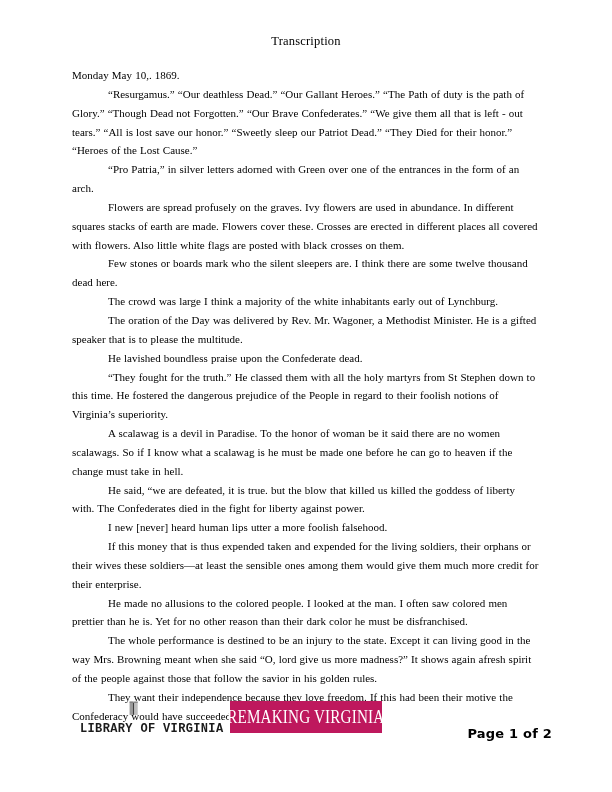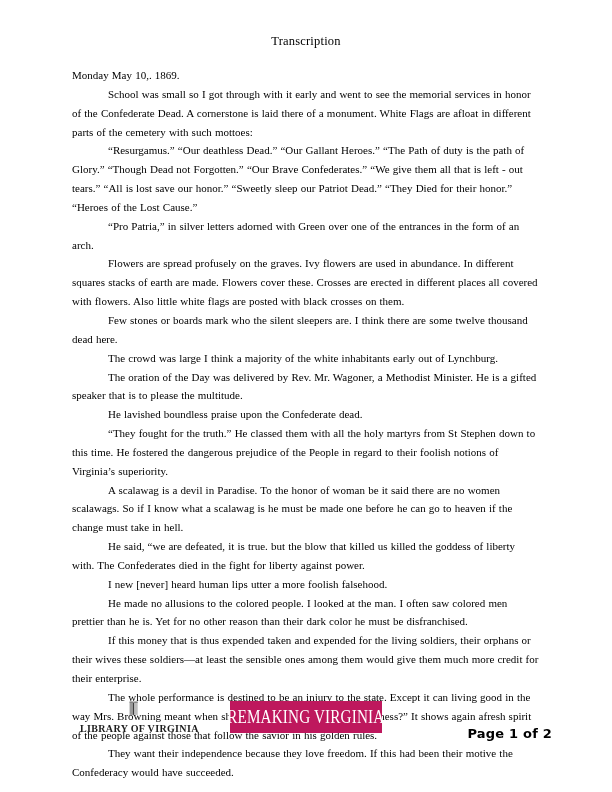--- a/index.html
+++ b/index.html
@@ -75,23 +75,23 @@
     text-align: center;
   }
   .lov-book {
     display: block;
     margin: 0 auto 2px auto;
     width: 13px;
     height: 15px;
     position: relative;
   }
   .lov-wordmark {
-    font-family: Liberation Serif, serif;
+    font-family: Liberation Mono, monospace;
     font-weight: bold;
-    font-size: 10px;
+    font-size: 12px;
     letter-spacing: 0.35px;
     color: #1b1b1b;
     white-space: nowrap;
     line-height: 1;
   }
 
   .rv-banner {
     position: absolute;
     left: 230px;
     top: 4px;
@@ -127,34 +127,33 @@
 </style>
 </head>
 <body>
 
 <div class="page">
 
   <div class="doc-title">Transcription</div>
 
   <div class="body-block">
       <p class="para no-indent">Monday May 10,. 1869.</p>
-      <p class="para">School was small so I got through with it early and went to see the memorial services in honor of the Confederate Dead.  A cornerstone is laid there of a monument.  White Flags are afloat in different parts of the cemetery with such mottoes:</p>
       <p class="para">“Resurgamus.”  “Our deathless Dead.”  “Our Gallant Heroes.”  “The Path of duty is the path of Glory.”  “Though Dead not Forgotten.”  “Our Brave Confederates.”  “We give them all that is left - out tears.”  “All is lost save our honor.”  “Sweetly sleep our Patriot Dead.”  “They Died for their honor.”  “Heroes of the Lost Cause.”</p>
       <p class="para">“Pro Patria,” in silver letters adorned with Green over one of the entrances in the form of an arch.</p>
       <p class="para">Flowers are spread profusely on the graves.  Ivy flowers are used in abundance.  In different squares stacks of earth are made.  Flowers cover these.  Crosses are erected in different places all covered with flowers.  Also little white flags are posted with black crosses on them.</p>
       <p class="para">Few stones or boards mark who the silent sleepers are.  I think there are some twelve thousand dead here.</p>
       <p class="para">The crowd was large I think a majority of the white inhabitants early out of Lynchburg.</p>
       <p class="para">The oration of the Day was delivered by Rev. Mr. Wagoner, a Methodist Minister. He is a gifted speaker that is to please the multitude.</p>
       <p class="para">He lavished boundless praise upon the Confederate dead.</p>
       <p class="para">“They fought for the truth.”  He classed them with all the holy martyrs from St Stephen down to this time.  He fostered the dangerous prejudice of the People in regard to their foolish notions of Virginia’s superiority.</p>
       <p class="para">A scalawag is a devil in Paradise.  To the honor of woman be it said there are no women scalawags.  So if I know what a scalawag is he must be made one before he can go to heaven if the change must take in hell.</p>
       <p class="para">He said, “we are defeated, it is true.  but the blow that killed us killed the goddess of liberty with.  The Confederates died in the fight for liberty against power.</p>
       <p class="para">I new [never] heard human lips utter a more foolish falsehood.</p>
+      <p class="para">If this money that is thus expended taken and expended for the living soldiers, their orphans or their wives these soldiers—at least the sensible ones among them would give them much more credit for their enterprise.</p>
       <p class="para">He made no allusions to the colored people.  I looked at the man.  I often saw colored men prettier than he is.  Yet for no other reason than their dark color he must be disfranchised.</p>
-      <p class="para">If this money that is thus expended taken and expended for the living soldiers, their orphans or their wives these soldiers—at least the sensible ones among them would give them much more credit for their enterprise.</p>
       <p class="para">The whole performance is destined to be an injury to the state.  Except it can living good in the way Mrs. Browning meant when she said “O, lord give us more madness?”  It shows again afresh spirit of the people against those that follow the savior in his golden rules.</p>
       <p class="para">They want their independence because they love freedom.  If this had been their motive the Confederacy would have succeeded.</p>
     </div>
 
   <div class="footer">
 
     <div class="lov-logo">
       <span class="lov-book">
         <svg width="13" height="15" viewBox="0 0 13 15" aria-hidden="true">
           <rect x="2.6" y="0.6" width="3.3" height="13.3" fill="#9a9a9a"></rect>

